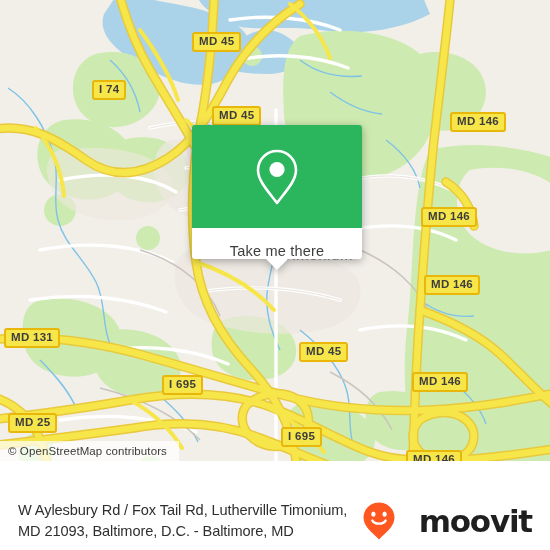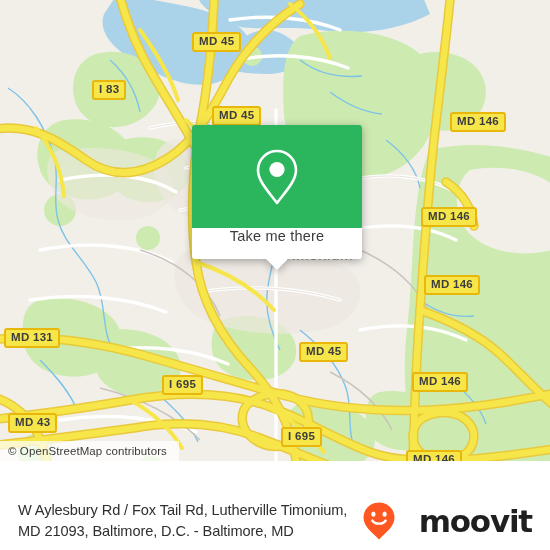--- a/index.html
+++ b/index.html
@@ -57,21 +57,21 @@
   .card-head{
     background:#2bb65e;
     height:103px;
     border-radius:3px 3px 0 0;
     display:flex;align-items:center;justify-content:center;
   }
   .card-foot{
     background:#ffffff;
     height:31px;
     border-radius:0 0 3px 3px;
-    display:flex;align-items:flex-start;justify-content:center;
+    display:flex;align-items:flex-end;justify-content:center;
     position:relative;
   }
   .card-foot-label{
     color:#3c3c3c;
     font-size:14.5px;
     font-family:"Liberation Sans", sans-serif;
     letter-spacing:0.2px;
   }
   .card-tail{
     position:absolute;
@@ -320,30 +320,30 @@
           <path d="M196,262 C226,272 254,288 274,310"></path>
           <path d="M262,404 C286,416 308,432 324,452"></path>
           <path d="M130,400 C152,412 170,428 182,448"></path>
         </g>
       </g>
     </svg>
 
     <div class="place-label" style="left:283px;top:246px;">Timonium</div>
 
     <div class="shield" style="left:192px;top:32px;">MD 45</div>
-    <div class="shield" style="left:92px;top:80px;">I 83</div>
+    <div class="shield" style="left:92px;top:80px;">I 74</div>
     <div class="shield" style="left:212px;top:106px;">MD 45</div>
     <div class="shield" style="left:450px;top:112px;">MD 146</div>
     <div class="shield" style="left:421px;top:207px;">MD 146</div>
     <div class="shield" style="left:424px;top:275px;">MD 146</div>
     <div class="shield" style="left:4px;top:328px;">MD 131</div>
     <div class="shield" style="left:299px;top:342px;">MD 45</div>
     <div class="shield" style="left:162px;top:375px;">I 695</div>
     <div class="shield" style="left:412px;top:372px;">MD 146</div>
-    <div class="shield" style="left:8px;top:413px;">MD 43</div>
+    <div class="shield" style="left:8px;top:413px;">MD 25</div>
     <div class="shield" style="left:281px;top:427px;">I 695</div>
     <div class="shield" style="left:406px;top:450px;">MD 146</div>
 
     <div class="card">
       <div class="card-head">
         <svg width="46" height="58" viewBox="0 0 46 58">
           <path d="M23,3 C12.5,3 4,11.5 4,22 C4,33 14,43 23,55 C32,43 42,33 42,22 C42,11.5 33.5,3 23,3 Z" fill="none" stroke="#ffffff" stroke-width="2.6" stroke-linejoin="round"></path>
           <circle cx="23" cy="21.5" r="7.6" fill="#ffffff"></circle>
         </svg>
       </div>

